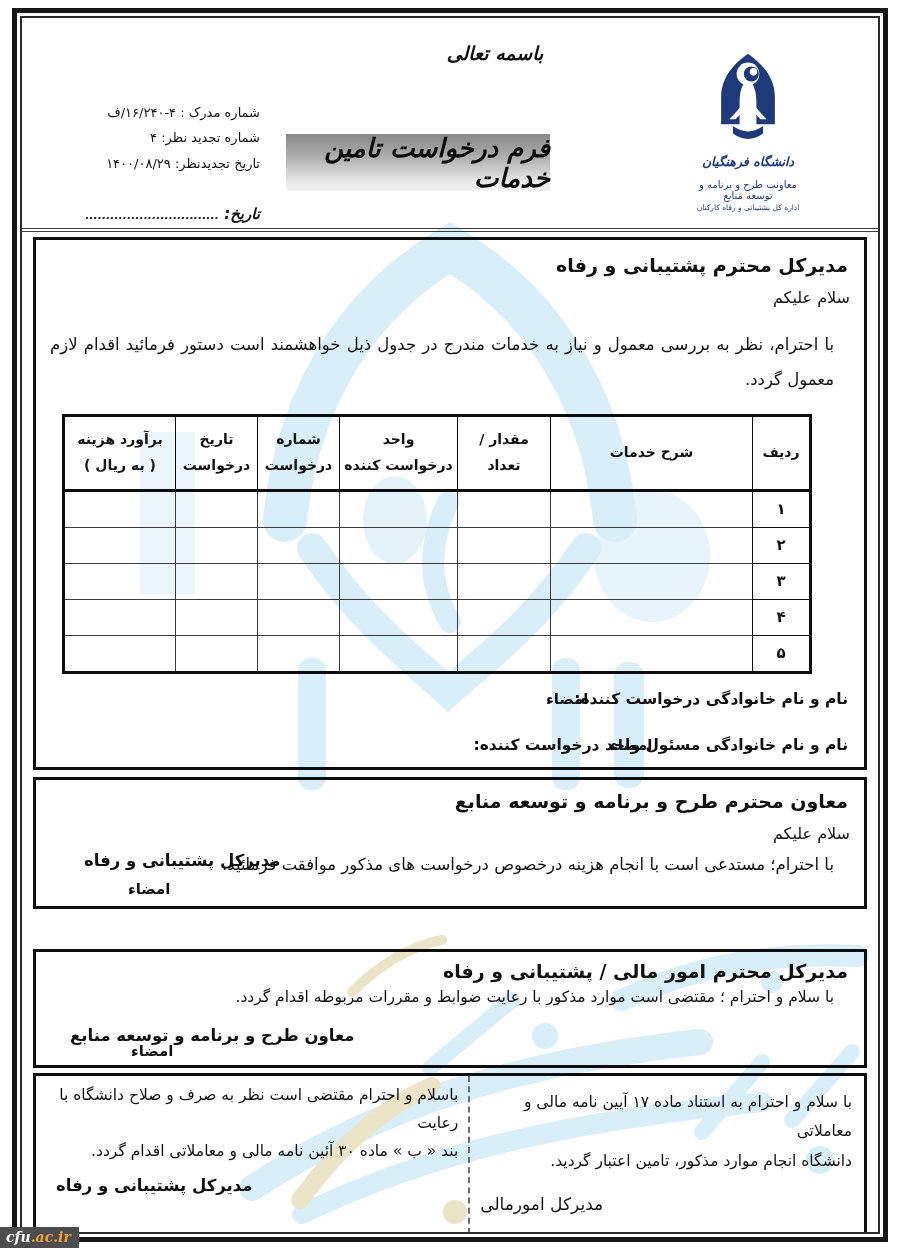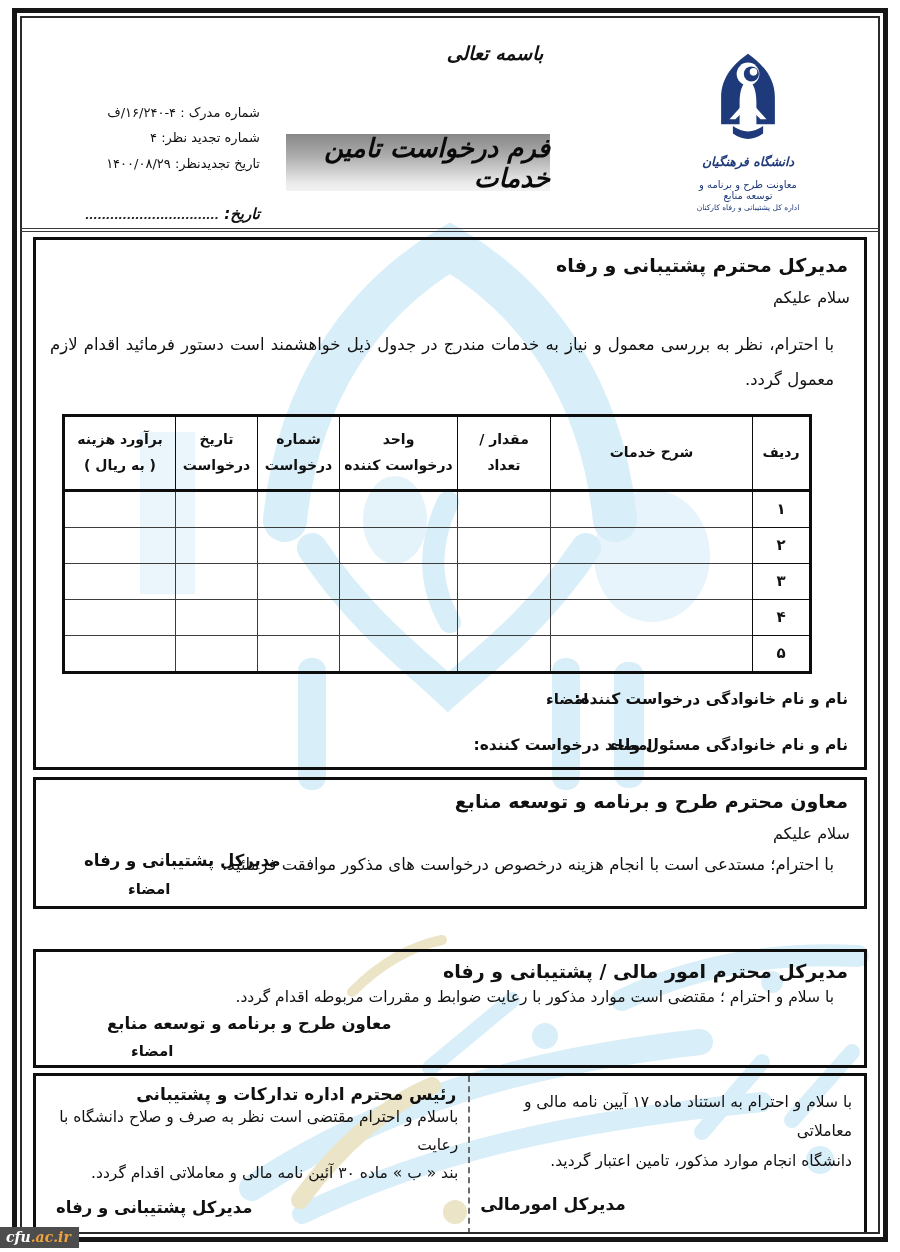--- a/index.html
+++ b/index.html
@@ -76,30 +76,30 @@
   
   .sigrow{position:relative;height:30px;margin-top:16px;font-weight:bold;font-size:15.5px;}
   .sigrow .lbl{position:absolute;right:2px;top:0;}
   .sigrow .sgn{position:absolute;top:0;font-size:15px;}
   .sigrow.r1 .sgn{left:496px;}
   .sigrow.r2 .sgn{left:560px;}
   
   .signer-blk{position:absolute;font-weight:bold;font-size:16.5px;direction:rtl;}
   .box2 .signer-blk{left:48px;bottom:36px;}
   .box2 .sign-word{left:92px;bottom:8px;position:absolute;font-weight:bold;font-size:15px;}
-  .box3 .signer-blk{left:34px;bottom:32px;margin-left:37px;}
+  .box3 .signer-blk{left:34px;bottom:20px;}
   .box3 .sign-word{left:95px;bottom:5px;position:absolute;font-weight:bold;font-size:15px;}
   
   .col-r{
     width:47.8%;box-sizing:border-box;padding:12px 12px 6px 8px;
     border-left:2px dashed #6b6b6b;
   }
   .col-l{flex:1;box-sizing:border-box;padding:6px 10px 6px 10px;}
   .col-r .line{font-size:15.5px;line-height:1.9;text-align:right;}
-  .col-r .signer{font-size:17px;font-weight:bold;text-align:left;padding-left:2px;margin-top:18px;}
+  .col-r .signer{font-size:17px;font-weight:normal;text-align:left;padding-left:2px;margin-top:18px;}
   .col-l .h-bold{text-align:right;padding-left:4px;font-size:17px;}
   .col-l .line{font-size:15.5px;line-height:1.8;text-align:right;}
   .col-l .signer{font-size:16.5px;font-weight:bold;text-align:left;padding-left:10px;margin-top:10px;}
   
   .badge{
     position:absolute;left:0;top:1227px;z-index:5;background:#4d4d4d;
     padding:2px 8px 3px 6px;font-family:"DejaVu Serif",serif;
     font-weight:bold;font-style:italic;font-size:14px;
   }
   .badge .w{color:#ffffff;}
@@ -279,21 +279,20 @@
   <div class="sign-word">امضاء</div>
 </div>
 
 <div class="box box4">
   <div class="col-r">
     <div class="line">با سلام و احترام به استناد ماده ۱۷ آیین نامه مالی و معاملاتی</div>
     <div class="line">دانشگاه انجام موارد مذکور، تامین اعتبار گردید.</div>
     <div class="signer">مدیرکل امورمالی</div>
   </div>
   <div class="col-l">
-    <div class="h-bold">رئیس محترم اداره تدارکات و پشتیبانی</div>
     <div class="line">باسلام و احترام مقتضی است نظر به صرف و صلاح دانشگاه با رعایت</div>
     <div class="line">بند « ب » ماده ۳۰ آئین نامه مالی و معاملاتی اقدام گردد.</div>
     <div class="signer">مدیرکل پشتیبانی و رفاه</div>
   </div>
 </div>
 
 <div class="badge">
   <span class="w">cfu</span><span class="o">.ac.ir</span>
 </div>
 

